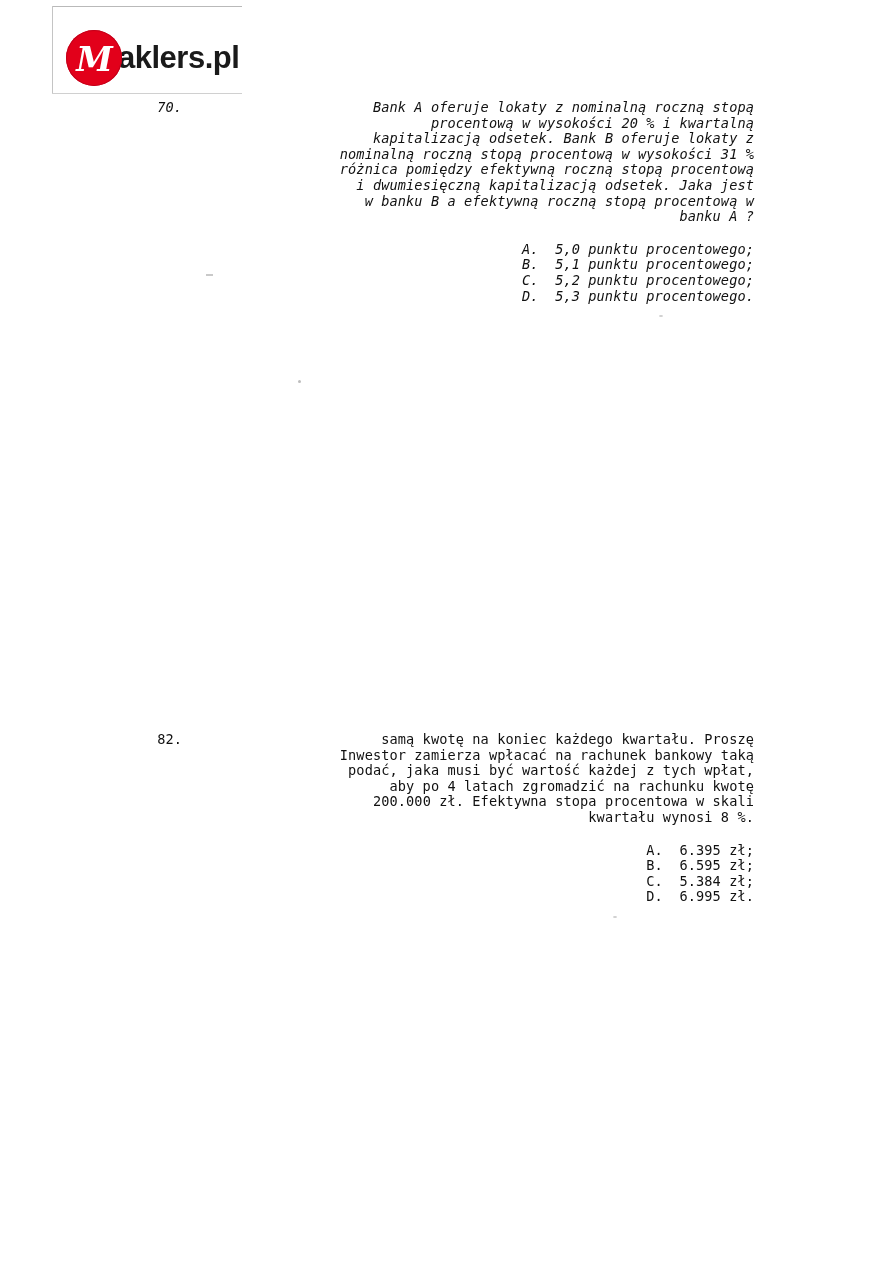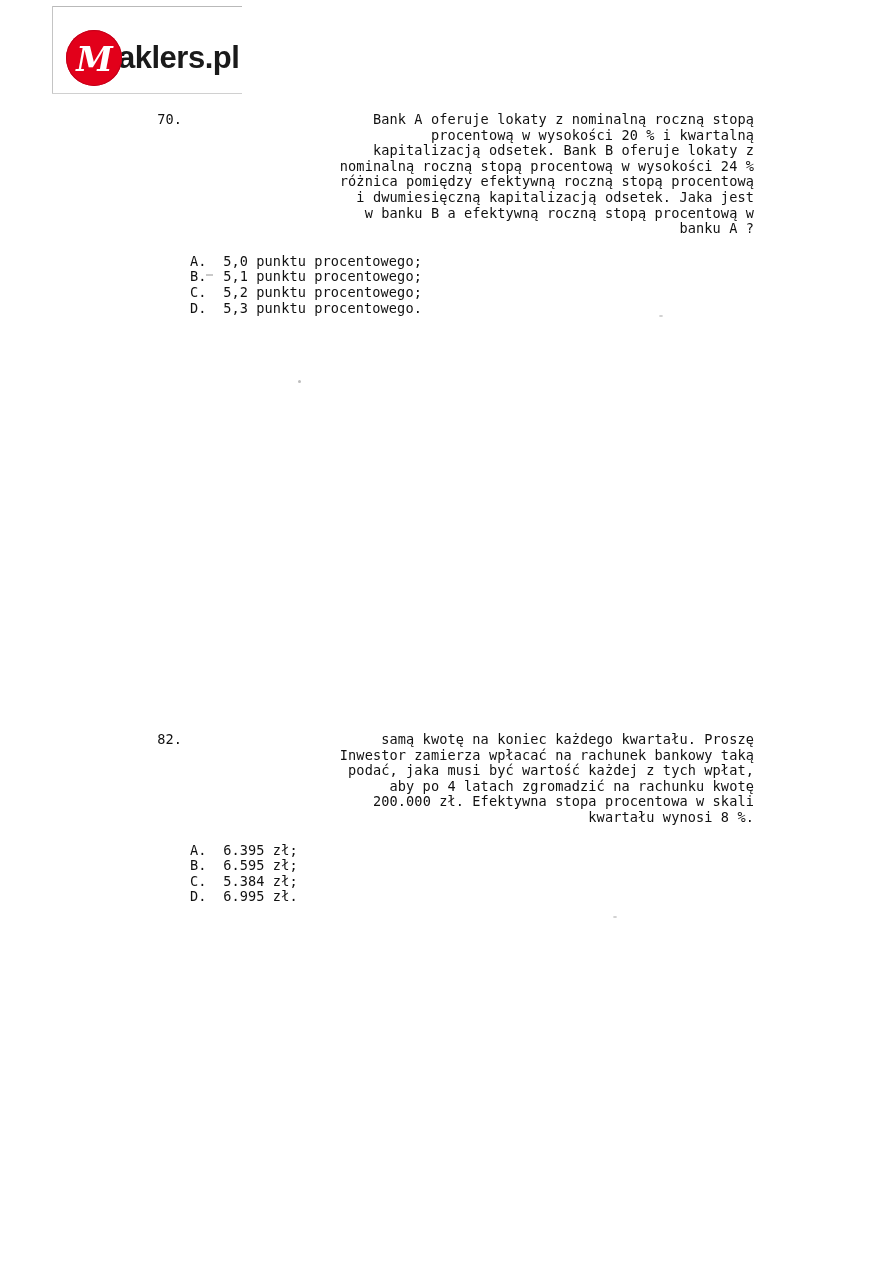--- a/index.html
+++ b/index.html
@@ -112,24 +112,25 @@
   }
   .q-line {
     white-space: pre;
   }
   .q-options {
     margin-left: 56px;
     margin-top: 17px;
   }
   .opt-line {
     white-space: pre;
+    text-align: right;
   }
 
   
-  #question-70 { left: 134px; top: 112px; width: 620px; }
+  #question-70 { left: 134px; top: 100px; width: 620px; font-style: italic; }
   #question-82 { left: 134px; top: 732px; width: 620px; }
 
   
   .speck {
     position: absolute;
     background: #bdbdbd;
     border-radius: 50%;
   }
   .speck-1 { left: 298px; top: 380px; width: 3px; height: 3px; }
   .speck-2 { left: 659px; top: 315px; width: 4px; height: 2px; background:#cfcfcf; }
@@ -150,21 +151,21 @@
   </div>
   <span class="logo-text">aklers.pl</span>
 </div>
 
 <div class="question" id="question-70">
   <div class="q-number">70.</div>
   <div class="q-body">
     <div class="q-line">Bank A oferuje lokaty z nominalną roczną stopą</div>
     <div class="q-line">procentową w wysokości 20 % i kwartalną</div>
     <div class="q-line">kapitalizacją odsetek. Bank B oferuje lokaty z</div>
-    <div class="q-line">nominalną roczną stopą procentową w wysokości 24 %</div>
+    <div class="q-line">nominalną roczną stopą procentową w wysokości 31 %</div>
     <div class="q-line">różnica pomiędzy efektywną roczną stopą procentową</div>
     <div class="q-line">i dwumiesięczną kapitalizacją odsetek. Jaka jest</div>
     <div class="q-line">w banku B a efektywną roczną stopą procentową w</div>
     <div class="q-line">banku A ?</div>
   </div>
   <div class="q-options">
     <div class="opt-line">A.  5,0 punktu procentowego;</div>
     <div class="opt-line">B.  5,1 punktu procentowego;</div>
     <div class="opt-line">C.  5,2 punktu procentowego;</div>
     <div class="opt-line">D.  5,3 punktu procentowego.</div>

